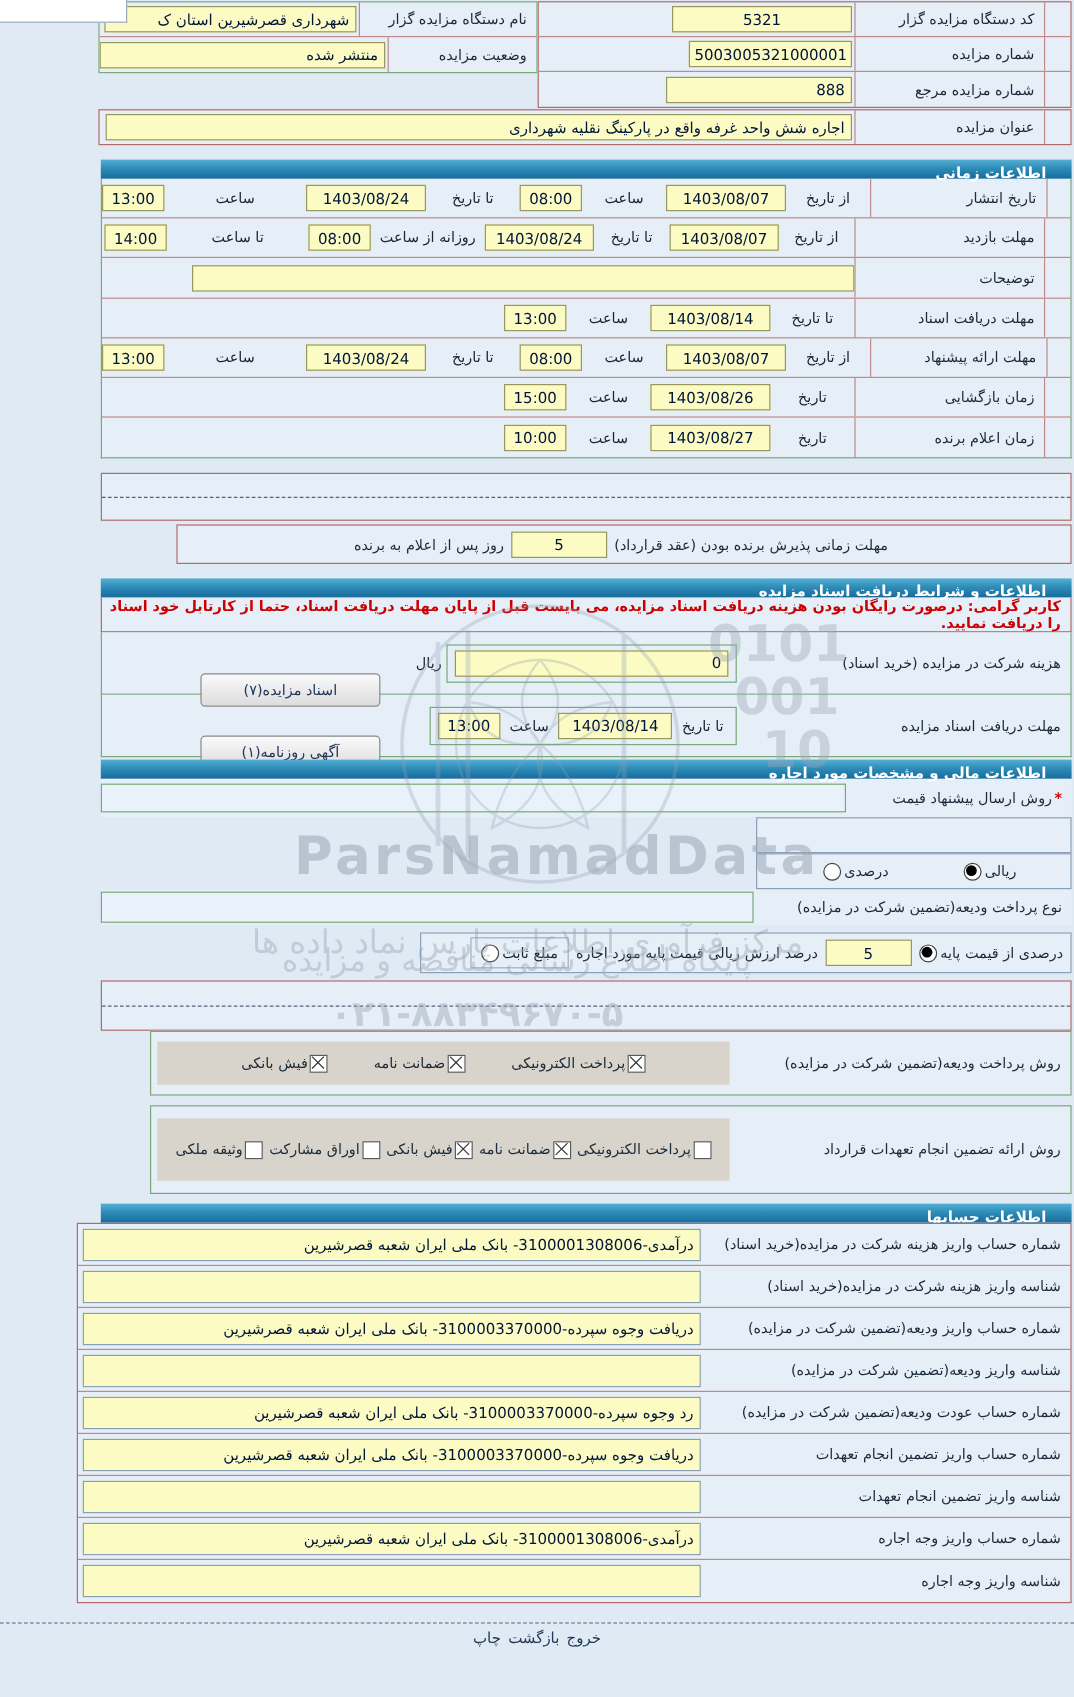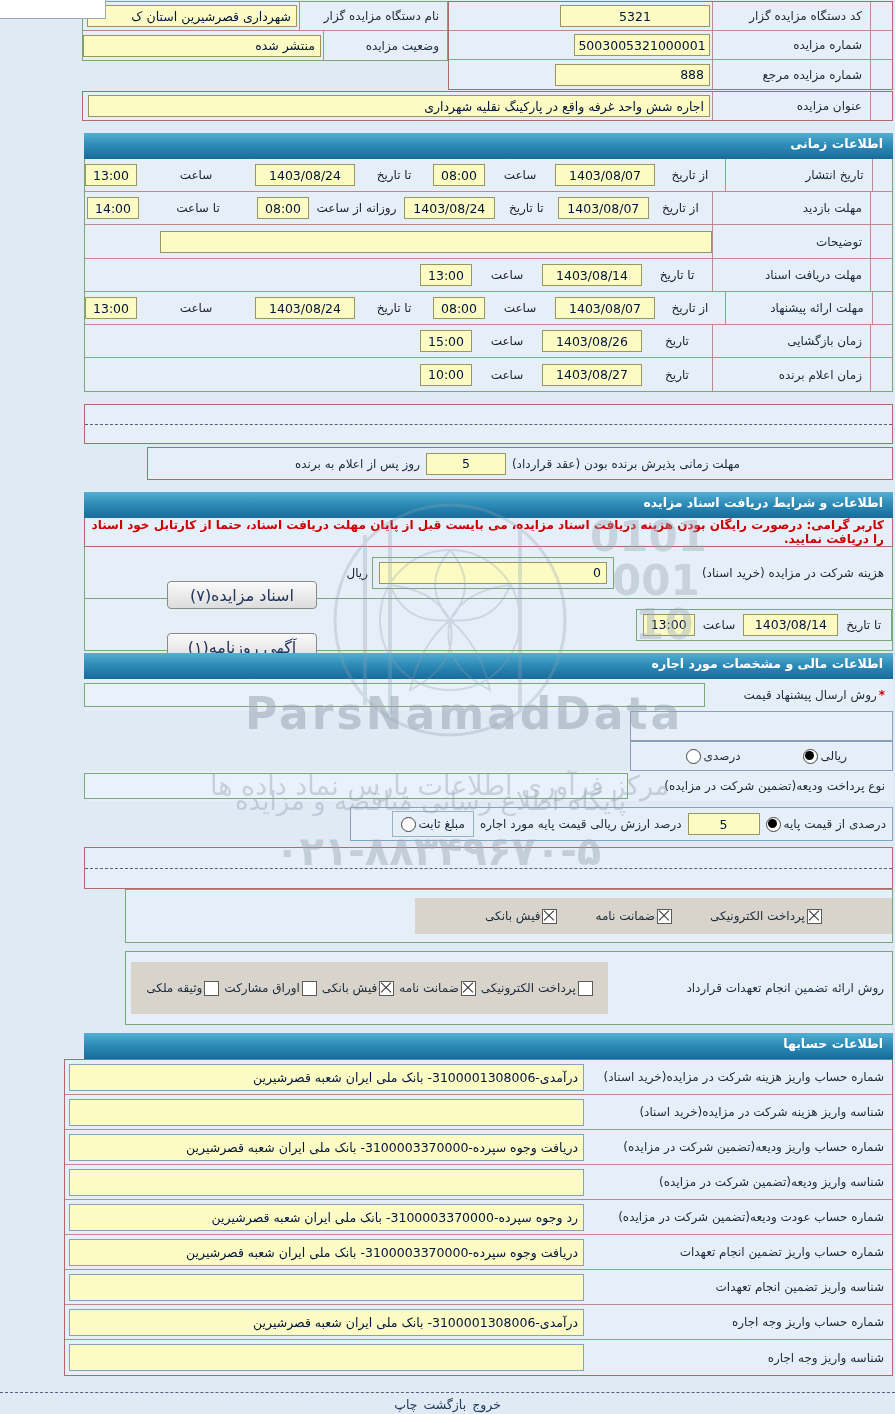--- a/index.html
+++ b/index.html
@@ -3,26 +3,26 @@
 <meta charset="utf-8">
 <style>
   html,body{margin:0;padding:0;}
   body{background:#dfeaf5;font-family:"DejaVu Sans",sans-serif;}
   .page{position:relative;width:895px;height:1414px;background:#dfeaf5;overflow:hidden;direction:rtl;font-size:12px;color:#1b2a3a;}
 
   
   .yinput{display:flex;align-items:center;background:#fbfbc3;border:1px solid #97975f;height:22px;padding:0 5px;color:#00153a;box-sizing:border-box;font-size:12.5px;white-space:nowrap;overflow:hidden;}
   .yinput.c{justify-content:center;}
   .ginput{background:#e9f2fa;border:1px solid #79a879;height:24px;box-sizing:border-box;}
-  .sec-h{height:26px;line-height:22px;background:linear-gradient(#55afd3 0%,#2e8cb8 45%,#176b9a 100%);color:#fff;font-weight:bold;font-size:12.5px;padding-right:10px;box-sizing:border-box;}
+  .sec-h{height:16px;line-height:22px;background:linear-gradient(#55afd3 0%,#2e8cb8 45%,#176b9a 100%);color:#fff;font-weight:bold;font-size:12.5px;padding-right:21px;box-sizing:border-box;}
   .sec{width:809px;margin:0 2px 0 auto;position:relative;z-index:1;}
   .rlabel{display:flex;align-items:center;padding-right:8px;box-sizing:border-box;white-space:nowrap;overflow:hidden;}
   .slabel{display:flex;align-items:center;justify-content:center;white-space:nowrap;padding:0 4px;box-sizing:border-box;color:#223;}
   .gutter{width:22px;border-left:1px solid #c08a8a;box-sizing:border-box;}
-  .btn{display:flex;align-items:center;justify-content:center;width:148px;height:26px;background:linear-gradient(#fafafa,#dcdcdc);border:1px solid #8a8a8a;border-radius:4px;color:#23365c;font-size:16px;white-space:nowrap;margin-top:45px;}
+  .btn{display:flex;align-items:center;justify-content:center;width:148px;height:26px;background:linear-gradient(#fafafa,#dcdcdc);border:1px solid #8a8a8a;border-radius:4px;color:#23365c;font-size:12px;white-space:nowrap;margin-top:45px;}
   .cb{width:13px;height:13px;background:#fff;border:1px solid #5a5a5a;display:inline-block;position:relative;flex:none;}
   .cb.on::before,.cb.on::after{content:"";position:absolute;left:-1px;top:5px;width:14px;height:1px;background:#333;}
   .cb.on::before{transform:rotate(45deg);}
   .cb.on::after{transform:rotate(-45deg);}
   .radio{width:13px;height:13px;border:1px solid #444;border-radius:50%;background:#fff;display:inline-block;position:relative;flex:none;}
   .radio.on::after{content:"";position:absolute;left:1px;top:1px;width:9px;height:9px;border-radius:50%;background:#000;}
 
   
   .topblock{position:relative;z-index:1;padding-top:1px;}
   .toprow{display:flex;width:811px;margin:0 2px 0 auto;}
@@ -93,21 +93,21 @@
   .footdash{border-top:1px dashed #55607a;margin-top:16px;}
   .footer{display:flex;direction:ltr;justify-content:center;gap:6px;margin-top:4px;font-size:12.5px;color:#223a55;position:relative;z-index:1;}
   .footer a{color:#223a55;text-decoration:none;cursor:pointer;}
 
   
   .wm{position:absolute;inset:0;z-index:2;pointer-events:none;}
   .wm *{position:absolute;color:#9aa7b5;}
   .wm .brand{left:245px;top:688px;font-size:44px;font-weight:bold;letter-spacing:3px;opacity:.55;font-family:"DejaVu Sans",sans-serif;}
   .wm .fa1{left:210px;top:742px;font-size:27px;opacity:.45;margin-top:28px;}
   .wm .fa2{left:235px;top:786px;font-size:26px;opacity:.45;}
-  .wm .phone{left:275px;top:828px;font-size:40px;font-weight:bold;opacity:.45;direction:ltr;}
+  .wm .phone{left:275px;top:828px;font-size:30px;font-weight:bold;opacity:.45;direction:ltr;}
   .wm .d1{left:590px;top:512px;font-size:42px;font-weight:bold;opacity:.4;direction:ltr;}
   .wm .d2{left:612px;top:556px;font-size:42px;font-weight:bold;opacity:.4;direction:ltr;}
   .wm .d3{left:635px;top:600px;font-size:42px;font-weight:bold;opacity:.4;direction:ltr;}
   .wm svg{left:270px;top:490px;opacity:.30;}
 </style>
 </head>
 <body>
 
 <div class="page">
 
@@ -303,20 +303,21 @@
       <div class="greenbox">
         <div class="yinput" style="width:228px">0</div>
       </div>
       <span class="slabel">ریال</span>
       <div class="btncell">
           <div class="btn">اسناد مزایده(۷)</div>
         </div>
     </div>
 
     <div class="frow">
+      <div class="rlabel">مهلت دریافت اسناد مزایده</div>
       <div class="greenbox">
         <span class="slabel">تا تاریخ</span>
         <div class="yinput c" style="width:95px">1403/08/14</div>
         <span class="slabel">ساعت</span>
         <div class="yinput c" style="width:52px">13:00</div>
       </div>
       <div class="btncell">
           <div class="btn">آگهی روزنامه(۱)</div>
         </div>
     </div>
@@ -369,20 +370,21 @@
     </span>
   </div>
 
   <div class="sec" style="margin-top:6px">
     <div class="dashedbox" style="height:42px">
         <div class="dashline"></div>
       </div>
   </div>
 
   <div class="chkrow" style="height:54px;margin-top:0">
+    <div class="rlabel">روش پرداخت ودیعه(تضمین شرکت در مزایده)</div>
     <div class="graybox" style="height:36px;gap:38px">
       <span class="chkitem">
         <span class="cb on"></span>
         <span>پرداخت الکترونیکی</span>
       </span>
       <span class="chkitem">
         <span class="cb on"></span>
         <span>ضمانت نامه</span>
       </span>
       <span class="chkitem">

